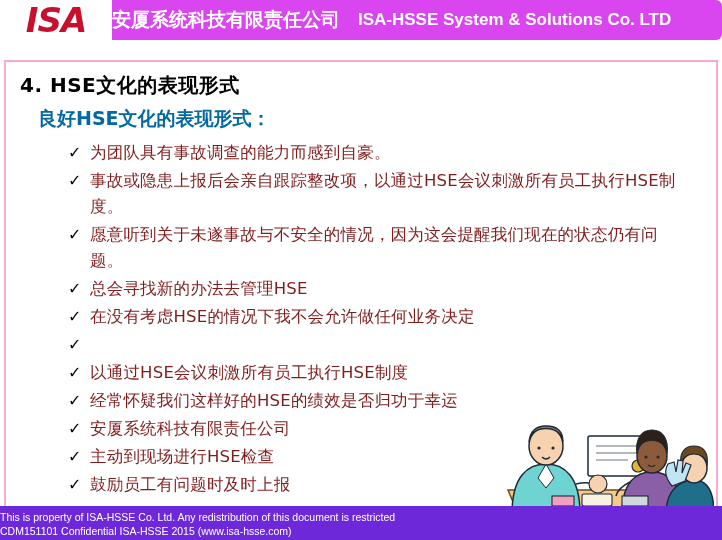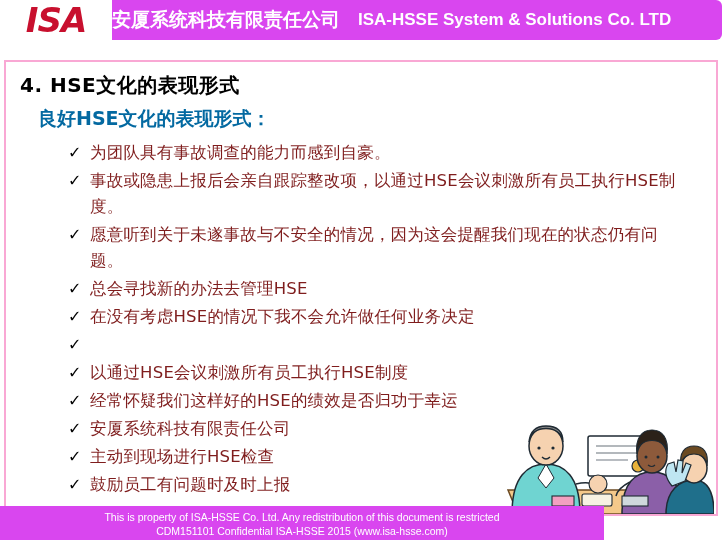--- a/index.html
+++ b/index.html
@@ -142,25 +142,24 @@
     bottom: 0px;
     width: 224px;
     height: 150px;
   }
 
   
   .footer {
     position: absolute;
     left: 0;
     bottom: 0;
-    width: 604px;
+    width: 722px;
     height: 34px;
-    background: #d946ef;
+    background: #6d28d9;
     color: #ffffff;
-    text-align: center;
     padding-top: 4px;
     box-sizing: border-box;
   }
   .footer div {
     font-family: "Liberation Sans", sans-serif;
     font-size: 10.5px;
     line-height: 14px;
   }
 </style>
 </head>

